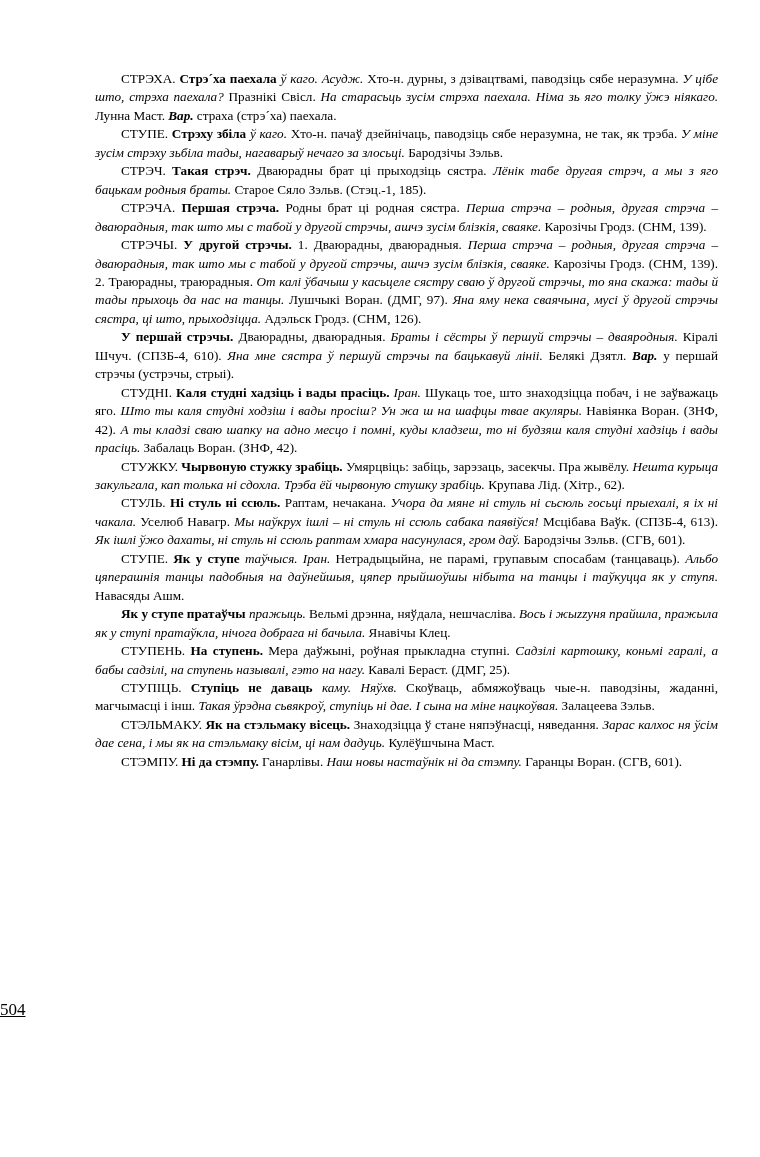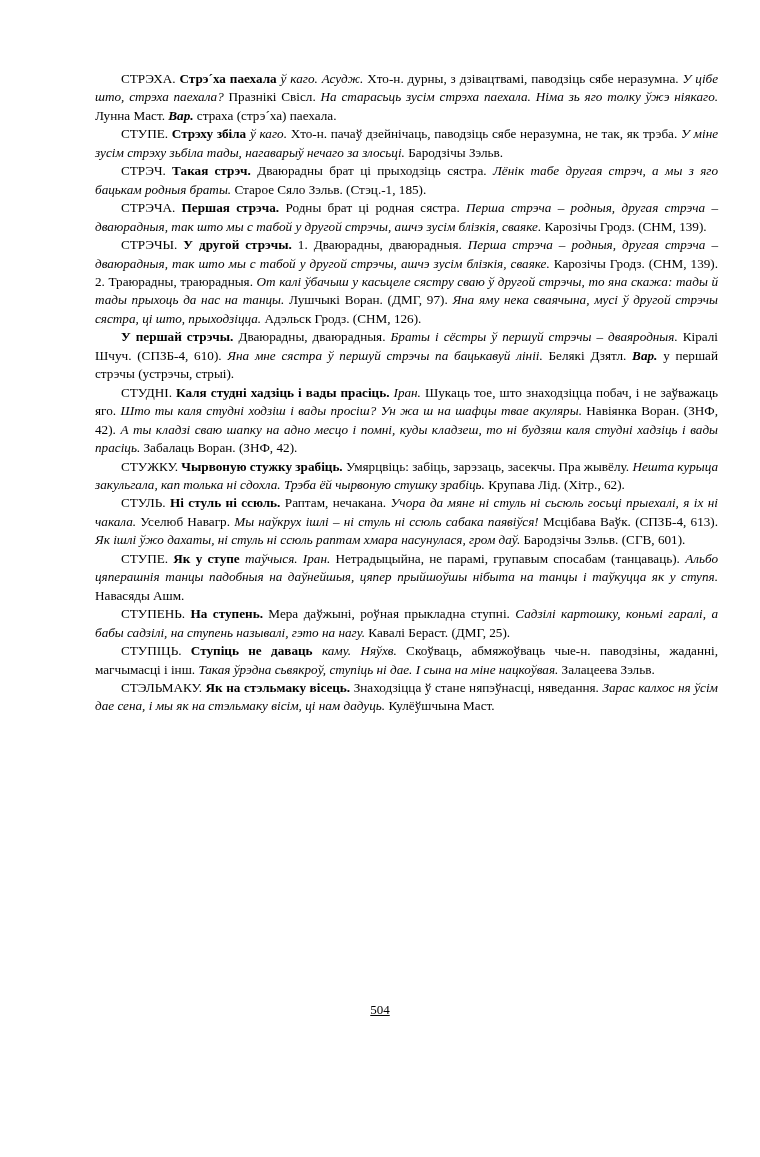--- a/index.html
+++ b/index.html
@@ -52,22 +52,21 @@
   }
   .plain {
     font-weight: normal;
     font-style: normal;
   }
   .page-number {
     position: absolute;
     left: 0;
     right: 0;
     top: 1002px;
-    text-align: center;
-    font-size: 13px;
+    font-size: 17px;
     line-height: 16px;
     text-decoration: underline;
   }
 </style>
 </head>
 <body>
 
 <div class="page">
   <div class="body-text">
 
@@ -86,24 +85,26 @@
     <p class="entry"><span class="headword">СТУДНІ.</span> <span class="idiom">Каля студні хадзіць і вады прасіць.</span> <span class="ital">Іран.</span> <span class="plain">Шукаць тое, што знаходзіцца побач, і не заўважаць яго.</span> <span class="ital">Што ты каля студні ходзіш і вады просіш? Ун жа ш на шафцы твае акуляры.</span> <span class="plain">Навіянка Воран. (ЗНФ, 42).</span> <span class="ital">А ты кладзі сваю шапку на адно месцо і помні, куды кладзеш, то ні будзяш каля студні хадзіць і вады прасіць.</span> <span class="plain">Забалаць Воран. (ЗНФ, 42).</span></p>
 
     <p class="entry"><span class="headword">СТУЖКУ.</span> <span class="idiom">Чырвоную стужку зрабіць.</span> <span class="plain">Умярцвіць: забіць, зарэзаць, засекчы. Пра жывёлу.</span> <span class="ital">Нешта курыца закульгала, кап толька ні сдохла. Трэба ёй чырвоную стушку зрабіць.</span> <span class="plain">Крупава Лід. (Хітр., 62).</span></p>
 
 
     <p class="entry"><span class="headword">СТУЛЬ.</span> <span class="idiom">Ні стуль ні ссюль.</span> <span class="plain">Раптам, нечакана.</span> <span class="ital">Учора да мяне ні стуль ні сьсюль госьці прыехалі, я іх ні чакала.</span> <span class="plain">Уселюб Навагр.</span> <span class="ital">Мы наўкрух ішлі – ні стуль ні ссюль сабака паявіўся!</span> <span class="plain">Мсцібава Ваўк. (СПЗБ-4, 613).</span> <span class="ital">Як ішлі ўжо дахаты, ні стуль ні ссюль раптам хмара насунулася, гром даў.</span> <span class="plain">Бародзічы Зэльв. (СГВ, 601).</span></p>
 
 
     <p class="entry"><span class="headword">СТУПЕ.</span> <span class="idiom">Як у ступе</span> <span class="ital">таўчыся.</span> <span class="ital">Іран.</span> <span class="plain">Нетрадыцыйна, не парамі, групавым спосабам (танцаваць).</span> <span class="ital">Альбо цяперашнія танцы падобныя на даўнейшыя, цяпер прыйшоўшы нібыта на танцы і таўкуцца як у ступя.</span> <span class="plain">Навасяды Ашм.</span></p>
 
+    <p class="entry"><span class="idiom">Як у ступе пратаўчы</span> <span class="ital">пражыць.</span> <span class="plain">Вельмі дрэнна, няўдала, нешчасліва.</span> <span class="ital">Вось і жыzzyня прайшла, пражыла як у ступі пратаўкла, нічога добрага ні бачыла.</span> <span class="plain">Янавічы Клец.</span></p>
 
     <p class="entry"><span class="headword">СТУПЕНЬ.</span> <span class="idiom">На ступень.</span> <span class="plain">Мера даўжыні, роўная прыкладна ступні.</span> <span class="ital">Садзілі картошку, коньмі гаралі, а бабы садзілі, на ступень называлі, гэто на нагу.</span> <span class="plain">Кавалі Бераст. (ДМГ, 25).</span></p>
 
     <p class="entry"><span class="headword">СТУПІЦЬ.</span> <span class="idiom">Ступіць не даваць</span> <span class="ital">каму.</span> <span class="ital">Няўхв.</span> <span class="plain">Скоўваць, абмяжоўваць чые-н. паводзіны, жаданні, магчымасці і інш.</span> <span class="ital">Такая ўрэдна сьвякроў, ступіць ні дае. І сына на міне нацкоўвая.</span> <span class="plain">Залацеева Зэльв.</span></p>
 
     <p class="entry"><span class="headword">СТЭЛЬМАКУ.</span> <span class="idiom">Як на стэльмаку вісець.</span> <span class="plain">Знаходзіцца ў стане няпэўнасці, няведання.</span> <span class="ital">Зарас калхос ня ўсім дае сена, і мы як на стэльмаку вісім, ці нам дадуць.</span> <span class="plain">Кулёўшчына Маст.</span></p>
 
+    <p class="entry"><span class="headword">СТЭМПУ.</span> <span class="idiom">Ні да стэмпу.</span> <span class="plain">Ганарлівы.</span> <span class="ital">Наш новы настаўнік ні да стэмпу.</span> <span class="plain">Гаранцы Воран. (СГВ, 601).</span></p>
 
   </div>
 
   <div class="page-number">504</div>
 </div>
 
 </body></html>

